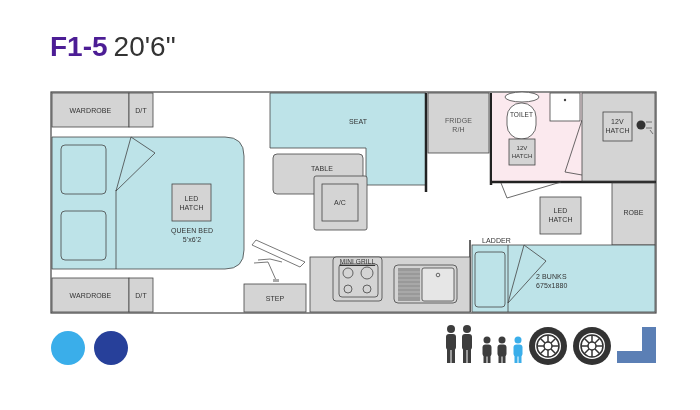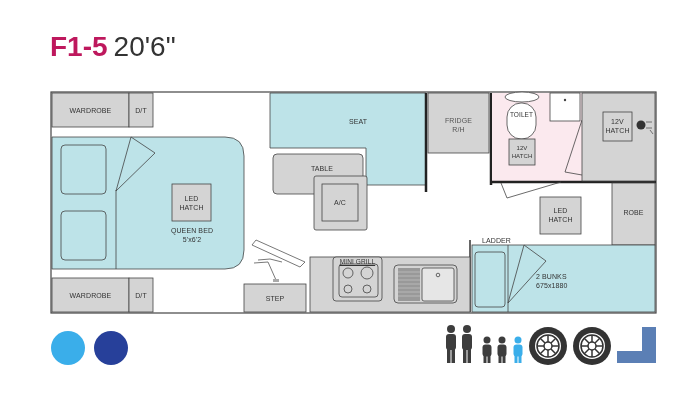--- a/index.html
+++ b/index.html
@@ -1,18 +1,18 @@
 <!DOCTYPE html>
 <html><head>
 <meta charset="utf-8">
 <style>
   html, body { margin: 0; padding: 0; background: #ffffff; }
   body { width: 700px; height: 410px; position: relative; overflow: hidden; font-family: "Liberation Sans", sans-serif; }
   .title { position: absolute; left: 50px; top: 30px; font-size: 28px; line-height: 34px; white-space: nowrap; }
-  .title .model { color: #be185d; font-weight: bold; }
+  .title .model { color: #4c1d95; font-weight: bold; }
   .title .length { color: #333333; margin-left: 6px; }
   .plan { position: absolute; left: 0; top: 0; width: 700px; height: 410px; }
   .lbl { position: absolute; font-size: 7px; color: #333; text-align: center; line-height: 9px; letter-spacing: 0.1px; }
   .dot { position: absolute; width: 34px; height: 34px; border-radius: 50%; }
   .icons { position: absolute; left: 444px; top: 324px; width: 215px; height: 48px; }
 </style>
 </head>
 <body>
 
 <div class="title">

